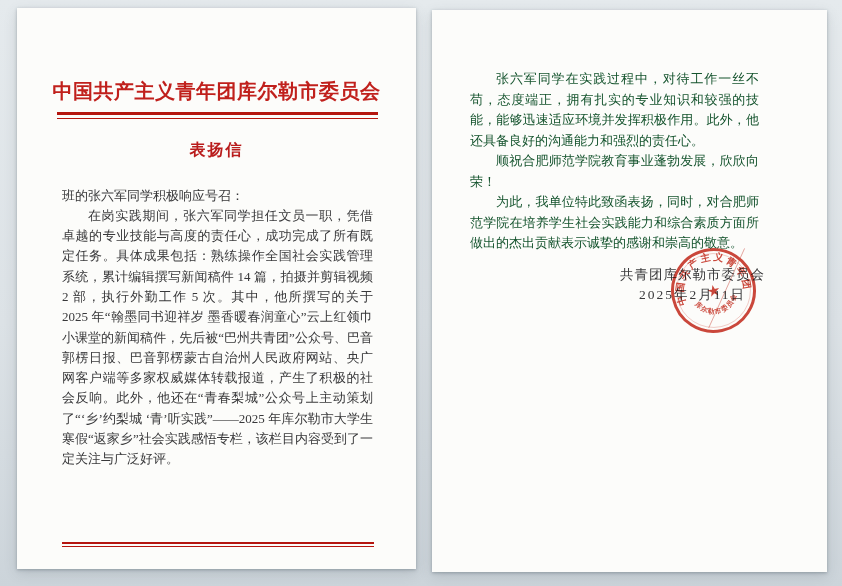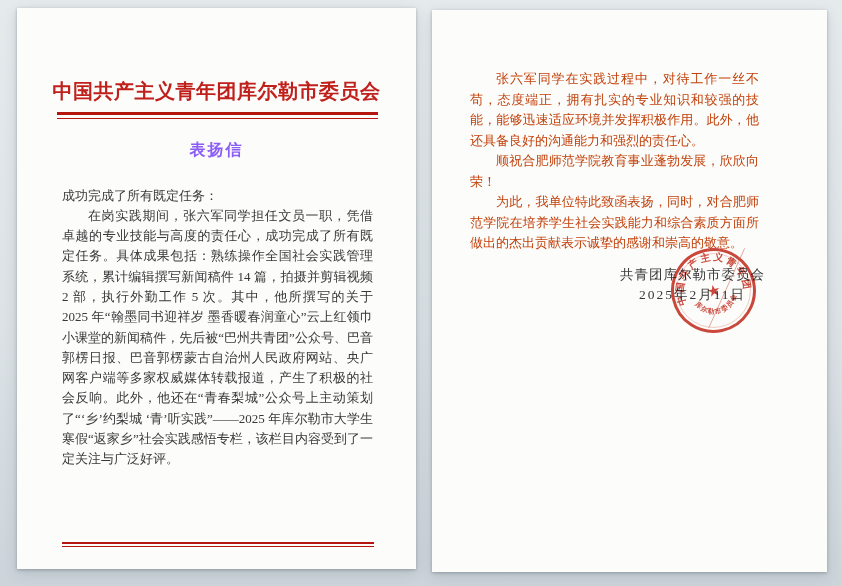--- a/index.html
+++ b/index.html
@@ -18,30 +18,30 @@
   .letterhead-title{
     padding-top:70px;text-align:center;
     color:#c0201c;font-weight:bold;font-size:20px;letter-spacing:.5px;
   }
   .head-rule{
     margin:7px 38px 0 40px;height:2.5px;
     border-top:3px solid #b5160f;border-bottom:1px solid #b5160f;
   }
   .doc-title{
     margin-top:21px;text-align:center;
-    color:#8b5cf6;font-weight:bold;font-size:16px;letter-spacing:2px;
+    color:#b91c1c;font-weight:bold;font-size:16px;letter-spacing:2px;
   }
   .body1{
     margin:25px 43px 0 45px;
     font-size:13px;line-height:20.3px;color:#38383a;
     text-align:justify;
   }
   .body2{
     padding:59px 68px 0 38px;
-    font-size:13px;line-height:20.5px;color:#c2410c;
+    font-size:13px;line-height:20.5px;color:#14532d;
     text-align:justify;
   }
   .body1 p,.body2 p{margin:0;text-indent:2em;}
   .body1 p.salutation{text-indent:0;}
   .foot-rule{
     position:absolute;left:45px;right:42px;bottom:22px;height:2px;
     border-top:2.5px solid #b5160f;border-bottom:1px solid #b5160f;
   }
   .signature{
     position:absolute;top:254px;right:62px;text-align:center;
@@ -56,21 +56,21 @@
   .seal text{font-family:"Liberation Serif","DejaVu Serif",serif;font-weight:bold;}
 </style>
 </head>
 <body>
 
 <div class="page page-left">
   <div class="letterhead-title">中国共产主义青年团库尔勒市委员会</div>
   <div class="head-rule"></div>
   <div class="doc-title">表扬信</div>
   <div class="body1">
-    <p class="salutation">成功完成了所有既定任务：</p>
+    <p class="salutation">班的张六军同学积极响应号召：</p>
     <p>在岗实践期间，张六军同学担任文员一职，凭借卓越的专业技能与高度的责任心，成功完成了所有既定任务。具体成果包括：熟练操作全国社会实践管理系统，累计编辑撰写新闻稿件 14 篇，拍摄并剪辑视频 2 部，执行外勤工作 5 次。其中，他所撰写的关于 2025 年“翰墨同书迎祥岁 墨香暖春润童心”云上红领巾小课堂的新闻稿件，先后被“巴州共青团”公众号、巴音郭楞日报、巴音郭楞蒙古自治州人民政府网站、央广网客户端等多家权威媒体转载报道，产生了积极的社会反响。此外，他还在“青春梨城”公众号上主动策划了“‘乡’约梨城 ‘青’听实践”——2025 年库尔勒市大学生寒假“返家乡”社会实践感悟专栏，该栏目内容受到了一定关注与广泛好评。</p>
   </div>
   <div class="foot-rule"></div>
 </div>
 
 <div class="page page-right">
   <div class="body2">
     <p>张六军同学在实践过程中，对待工作一丝不苟，态度端正，拥有扎实的专业知识和较强的技能，能够迅速适应环境并发挥积极作用。此外，他还具备良好的沟通能力和强烈的责任心。</p>
     <p>顺祝合肥师范学院教育事业蓬勃发展，欣欣向荣！</p>
     <p>为此，我单位特此致函表扬，同时，对合肥师范学院在培养学生社会实践能力和综合素质方面所做出的杰出贡献表示诚挚的感谢和崇高的敬意。</p>

